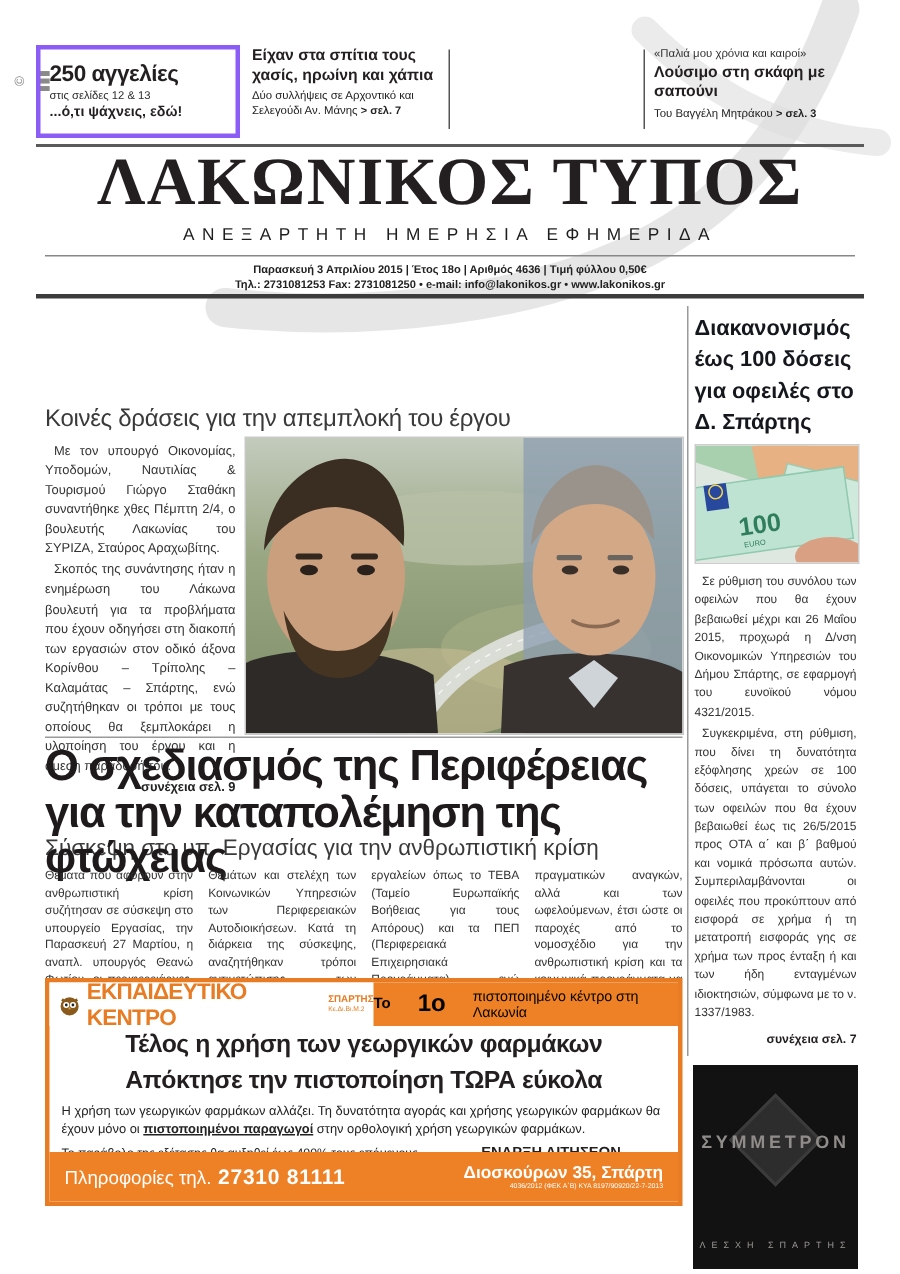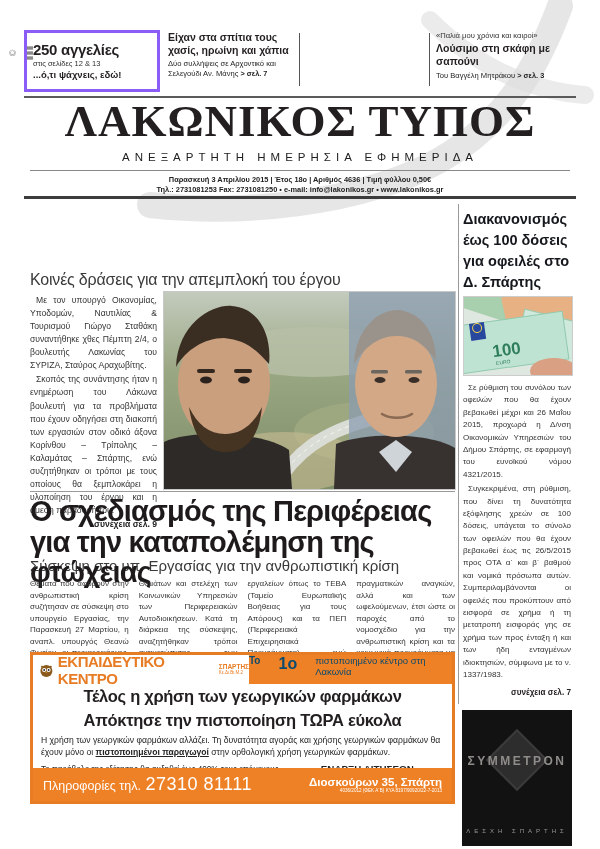--- a/index.html
+++ b/index.html
@@ -62,36 +62,36 @@
   .sec-col .inline-cont{font-weight:bold;}
 
   
   .ad{left:30px;top:652px;width:425px;height:152px;border:3px solid #e87c24;box-sizing:border-box;background:#fff;}
   .ad-head{display:flex;height:29px;}
   .ad-brandzone{flex:0 0 210px;display:flex;align-items:center;padding-left:6px;gap:4px;background:#fff;}
   .ad-brand{color:#e87c24;font-weight:bold;font-size:15px;letter-spacing:-0.5px;}
   .ad-brand-side{display:flex;flex-direction:column;line-height:1;color:#e87c24;}
   .ad-brand-sub{font-size:6.5px;font-weight:bold;}
   .ad-brand-sub2{font-size:4.5px;}
-  .ad-banner{flex:1;background:#ee8125;color:#0c4a6e;display:flex;align-items:flex-start;justify-content:center;gap:18px;}
+  .ad-banner{flex:1;background:#ee8125;color:#000000;display:flex;align-items:center;justify-content:center;gap:18px;}
   .ad-banner .pre{font-size:10px;font-weight:bold;}
   .ad-banner .big{font-size:16px;font-weight:900;}
   .ad-banner .rest{font-size:9.5px;}
   .ad-body{padding:3px 8px 0 8px;}
   .ad-h1{font-size:16.5px;font-weight:bold;text-align:center;letter-spacing:-0.3px;}
   .ad-h2{font-size:16.5px;font-weight:bold;text-align:center;margin-top:5px;letter-spacing:-0.3px;}
   .ad-p{font-size:8.6px;margin-top:5px;line-height:1.35;color:#222;}
   .ad-p .u{font-weight:bold;text-decoration:underline;}
   .ad-note-row{display:flex;justify-content:space-between;align-items:baseline;margin-top:5px;gap:40px;}
   .ad-note{font-size:8.2px;color:#222;}
   .ad-start{font-size:9.8px;font-weight:bold;}
   .ad-foot{position:absolute;left:0;bottom:0;width:100%;height:33px;background:#ee8125;color:#fff;
            display:flex;align-items:center;justify-content:space-between;padding:0 10px;box-sizing:border-box;}
   .ad-phone-label{font-size:12.5px;}
-  .ad-phone{font-size:18px;font-weight:400;letter-spacing:0.5px;}
+  .ad-phone{font-size:14px;font-weight:700;letter-spacing:0.5px;}
   .ad-right{text-align:right;line-height:1.1;}
   .ad-addr{font-size:11.5px;font-weight:bold;}
   .ad-legal{font-size:4.6px;}
 
   
   .side-sep{left:458px;top:204px;width:1px;height:500px;background:#9a9a9a;}
   .side-h{left:463px;top:209px;width:108px;font-size:14.5px;font-weight:bold;line-height:1.45;color:#14171c;}
   .side-photo{left:463px;top:296px;width:108px;height:78px;overflow:hidden;border:1px solid #ccc;}
   .side-body{left:463px;top:382px;width:108px;font-size:8px;line-height:1.55;text-align:justify;
              color:#333;word-break:break-word;}

